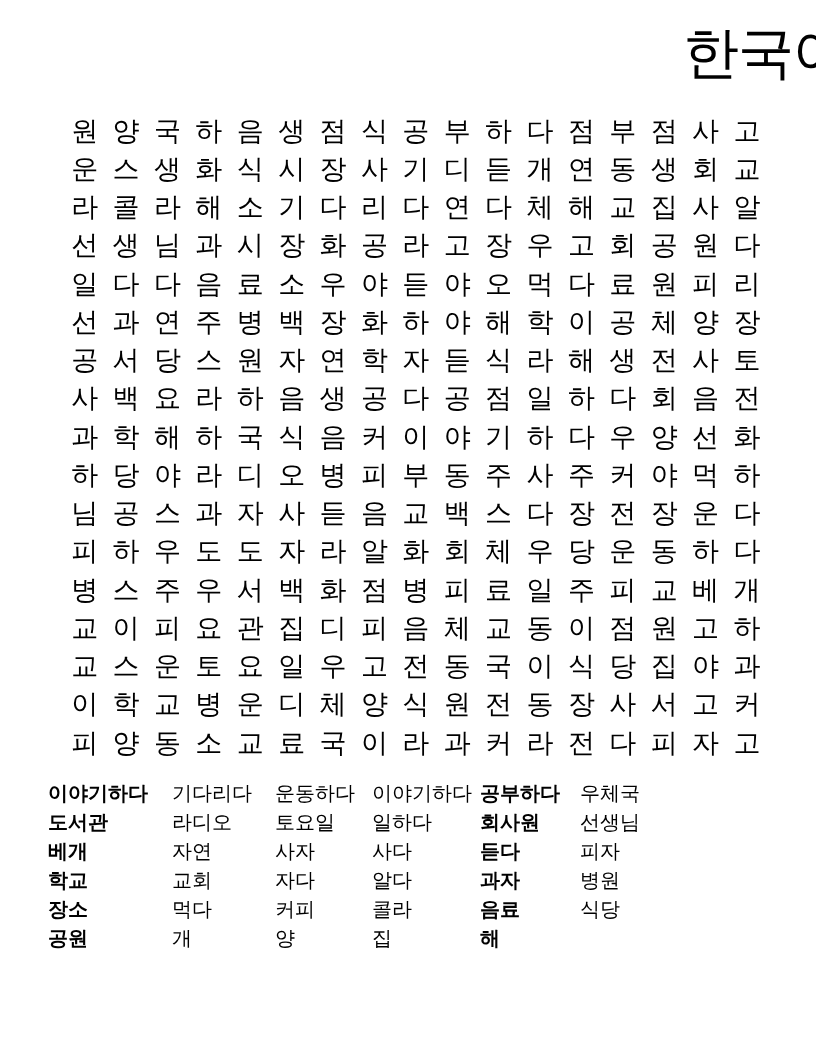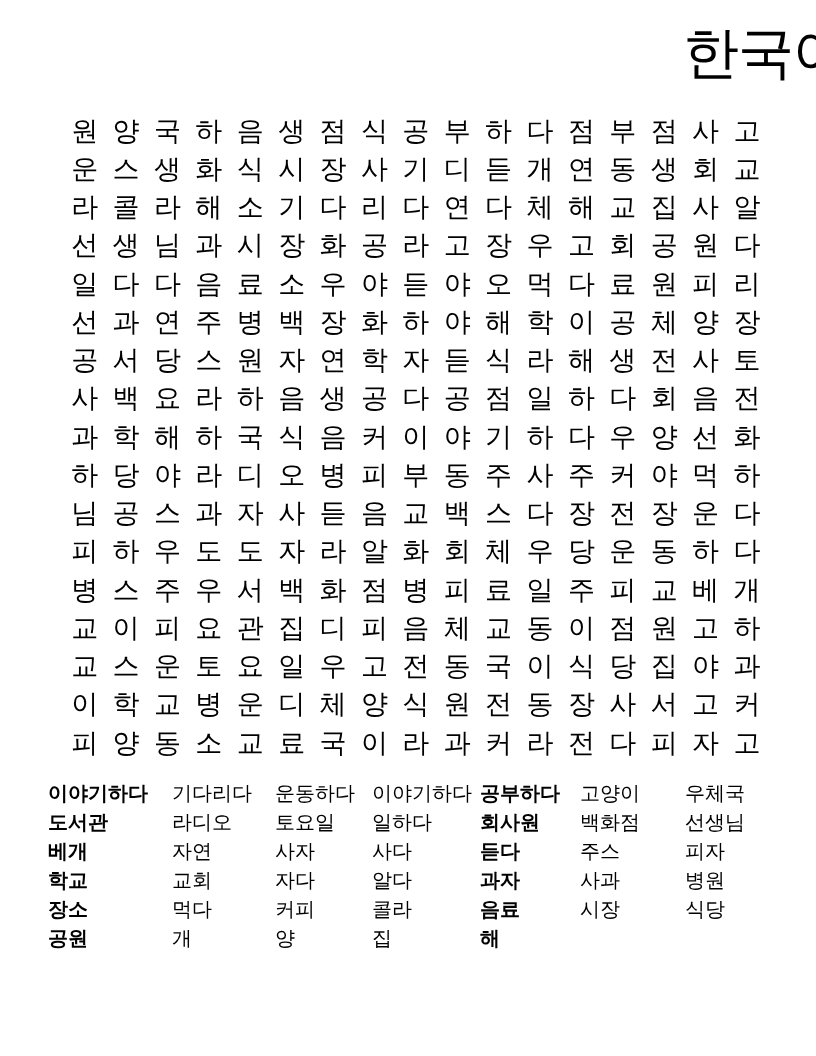--- a/index.html
+++ b/index.html
@@ -400,27 +400,20 @@
       </div>
       <div class="word-col">
         <div class="word">공부하다</div>
         <div class="word">회사원</div>
         <div class="word">듣다</div>
         <div class="word">과자</div>
         <div class="word">음료</div>
         <div class="word">해</div>
       </div>
       <div class="word-col">
-        <div class="word">고양이</div>
-        <div class="word">백화점</div>
-        <div class="word">주스</div>
-        <div class="word">사과</div>
-        <div class="word">시장</div>
-      </div>
-      <div class="word-col">
         <div class="word">우체국</div>
         <div class="word">선생님</div>
         <div class="word">피자</div>
         <div class="word">병원</div>
         <div class="word">식당</div>
       </div>
     </div>
 </div>
 
 </body></html>

